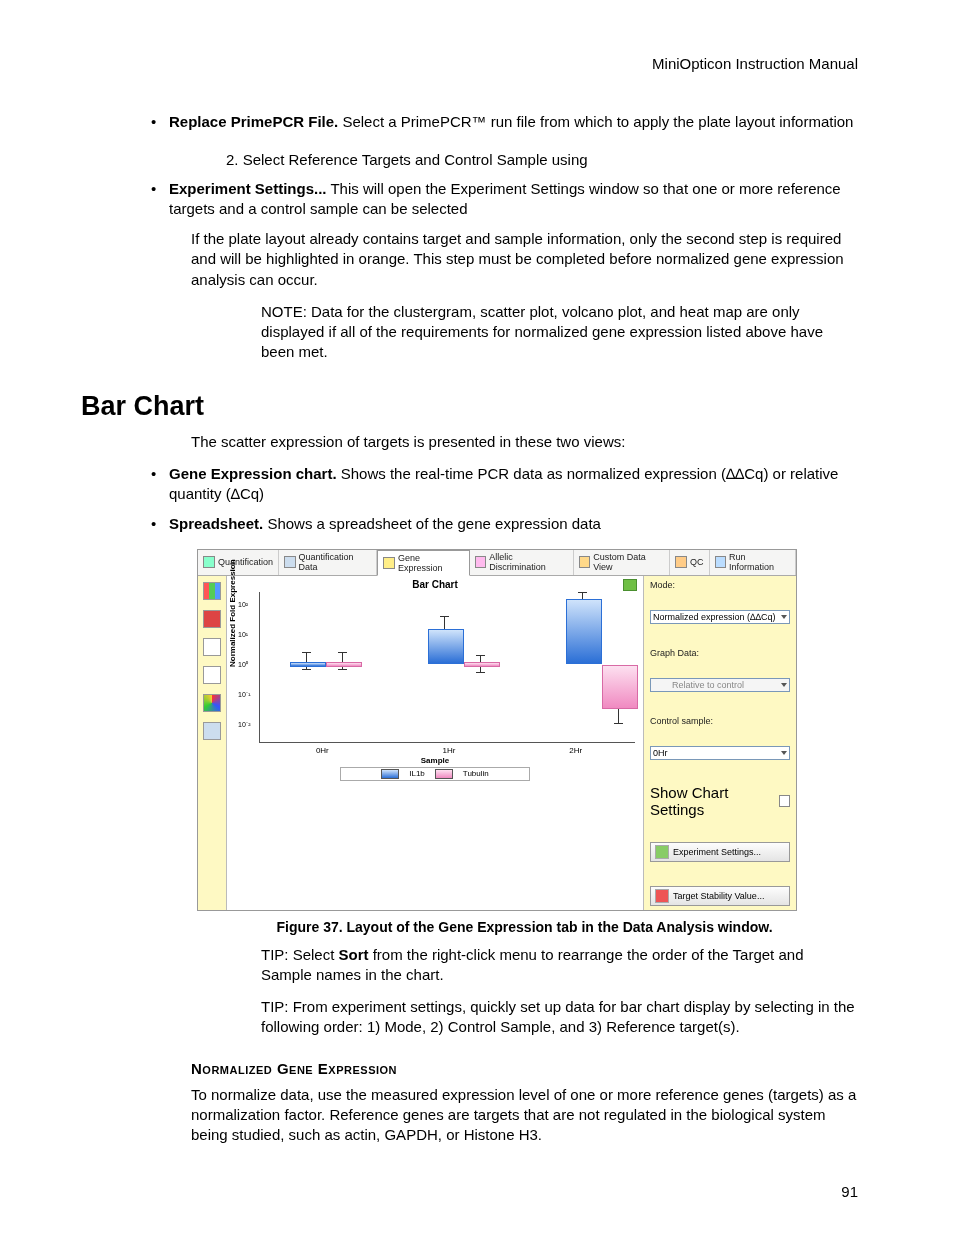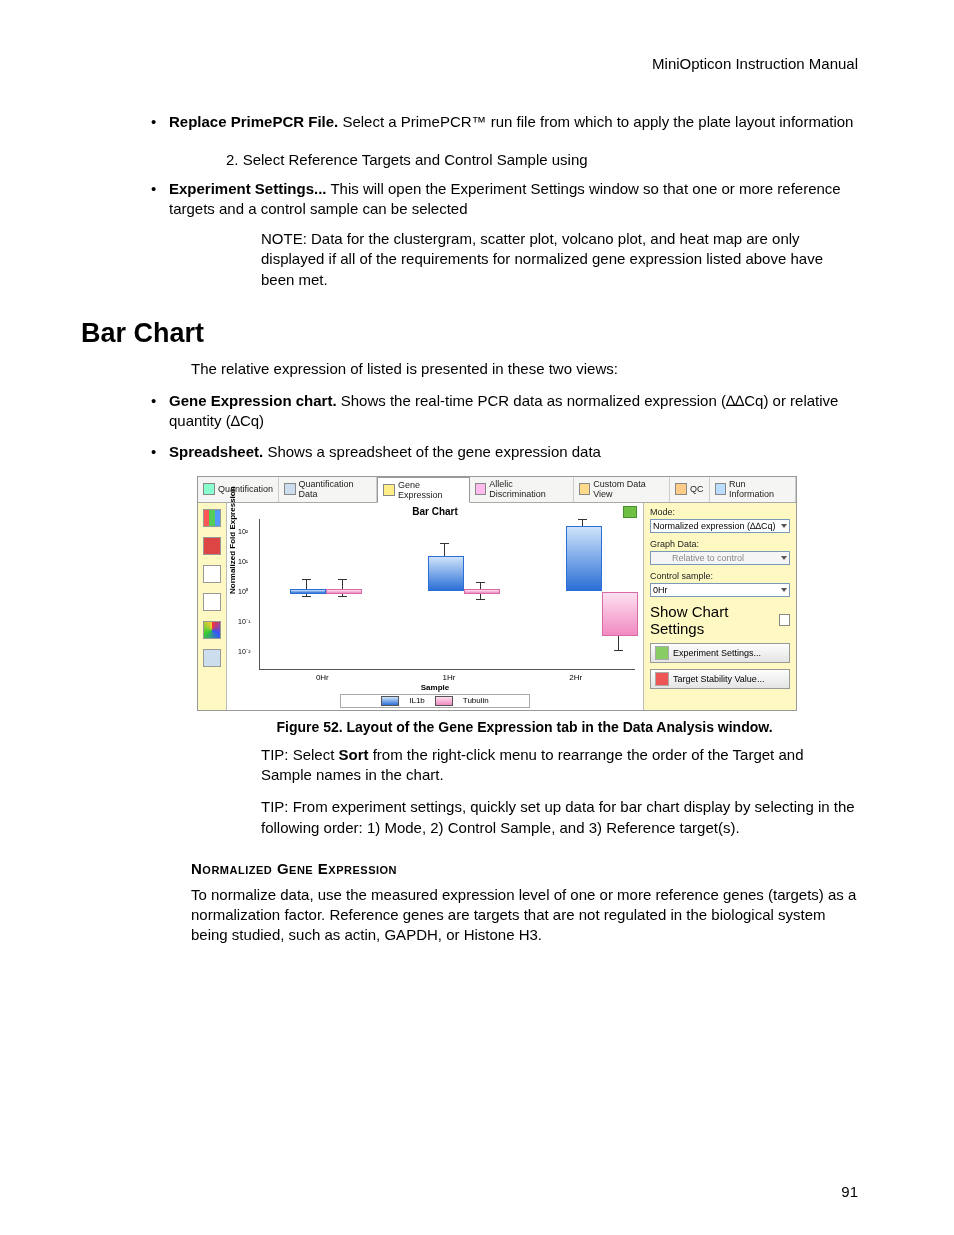--- a/index.html
+++ b/index.html
@@ -216,21 +216,21 @@
     align-items:center;
   }
   .lg-swatch {
     width:16px; height:8px; border:1px solid #555; display:inline-block; vertical-align:middle;
   }
   .side-panel {
     width:140px;
     padding:4px 6px;
     display:flex;
     flex-direction:column;
-    gap:2px;
+    gap:20px;
   }
   .sp-label { font-size:9px; color:#222; }
   .sp-select {
     border:1px solid #7a98b8;
     background:#fff;
     font-size:9px;
     padding:1px 2px;
     display:flex;
     justify-content:space-between;
     align-items:center;
@@ -295,26 +295,27 @@
   </ul>
 
   <div class="step indent2" style="margin-top:18px;">2. Select Reference Targets and Control Sample using</div>
 
   <ul class="bullets indent3">
     <li>
       <span class="bold">Experiment Settings...</span><span> This will open the Experiment Settings window so that one or more reference targets and a control sample can be selected</span>
     </li>
   </ul>
 
+  <div class="para indent1">If the plate layout already contains target and sample information, only the second step is required and will be highlighted in orange. This step must be completed before normalized gene expression analysis can occur.</div>
 
   <div class="para indent3">NOTE: Data for the clustergram, scatter plot, volcano plot, and heat map are only displayed if all of the requirements for normalized gene expression listed above have been met.</div>
 
   <h2 class="section-title">Bar Chart</h2>
 
-  <div class="para indent1">The relative expression of listed is presented in these two views:</div>
+  <div class="para indent1">The scatter expression of targets is presented in these two views:</div>
 
   <ul class="bullets indent3">
     <li>
       <span class="bold">Gene Expression chart.</span><span> Shows the real-time PCR data as normalized expression (∆∆Cq) or relative quantity (∆Cq)</span>
     </li>
     <li>
       <span class="bold">Spreadsheet.</span><span> Shows a spreadsheet of the gene expression data</span>
     </li>
   </ul>
 
@@ -424,21 +425,21 @@
               <span class="bicon" style="background:#8c6;"></span>
               <span>Experiment Settings...</span>
             </div>
           <div class="sp-btn">
               <span class="bicon" style="background:#e55;"></span>
               <span>Target Stability Value...</span>
             </div>
         </div>
       </div>
     </div>
-    <div class="fig-caption">Figure 52. Layout of the Gene Expression tab in the Data Analysis window.</div>
+    <div class="fig-caption">Figure 37. Layout of the Gene Expression tab in the Data Analysis window.</div>
   </div>
 
   <div class="para indent3">
     <span>TIP: Select </span><span class="bold">Sort</span><span> from the right-click menu to rearrange the order of the Target and Sample names in the chart.</span>
   </div>
 
   <div class="para indent3">TIP: From experiment settings, quickly set up data for bar chart display by selecting in the following order: 1) Mode, 2) Control Sample, and 3) Reference target(s).</div>
 
   <h3 class="subhead indent1" style="margin-left:40px;">Normalized Gene Expression</h3>
 

